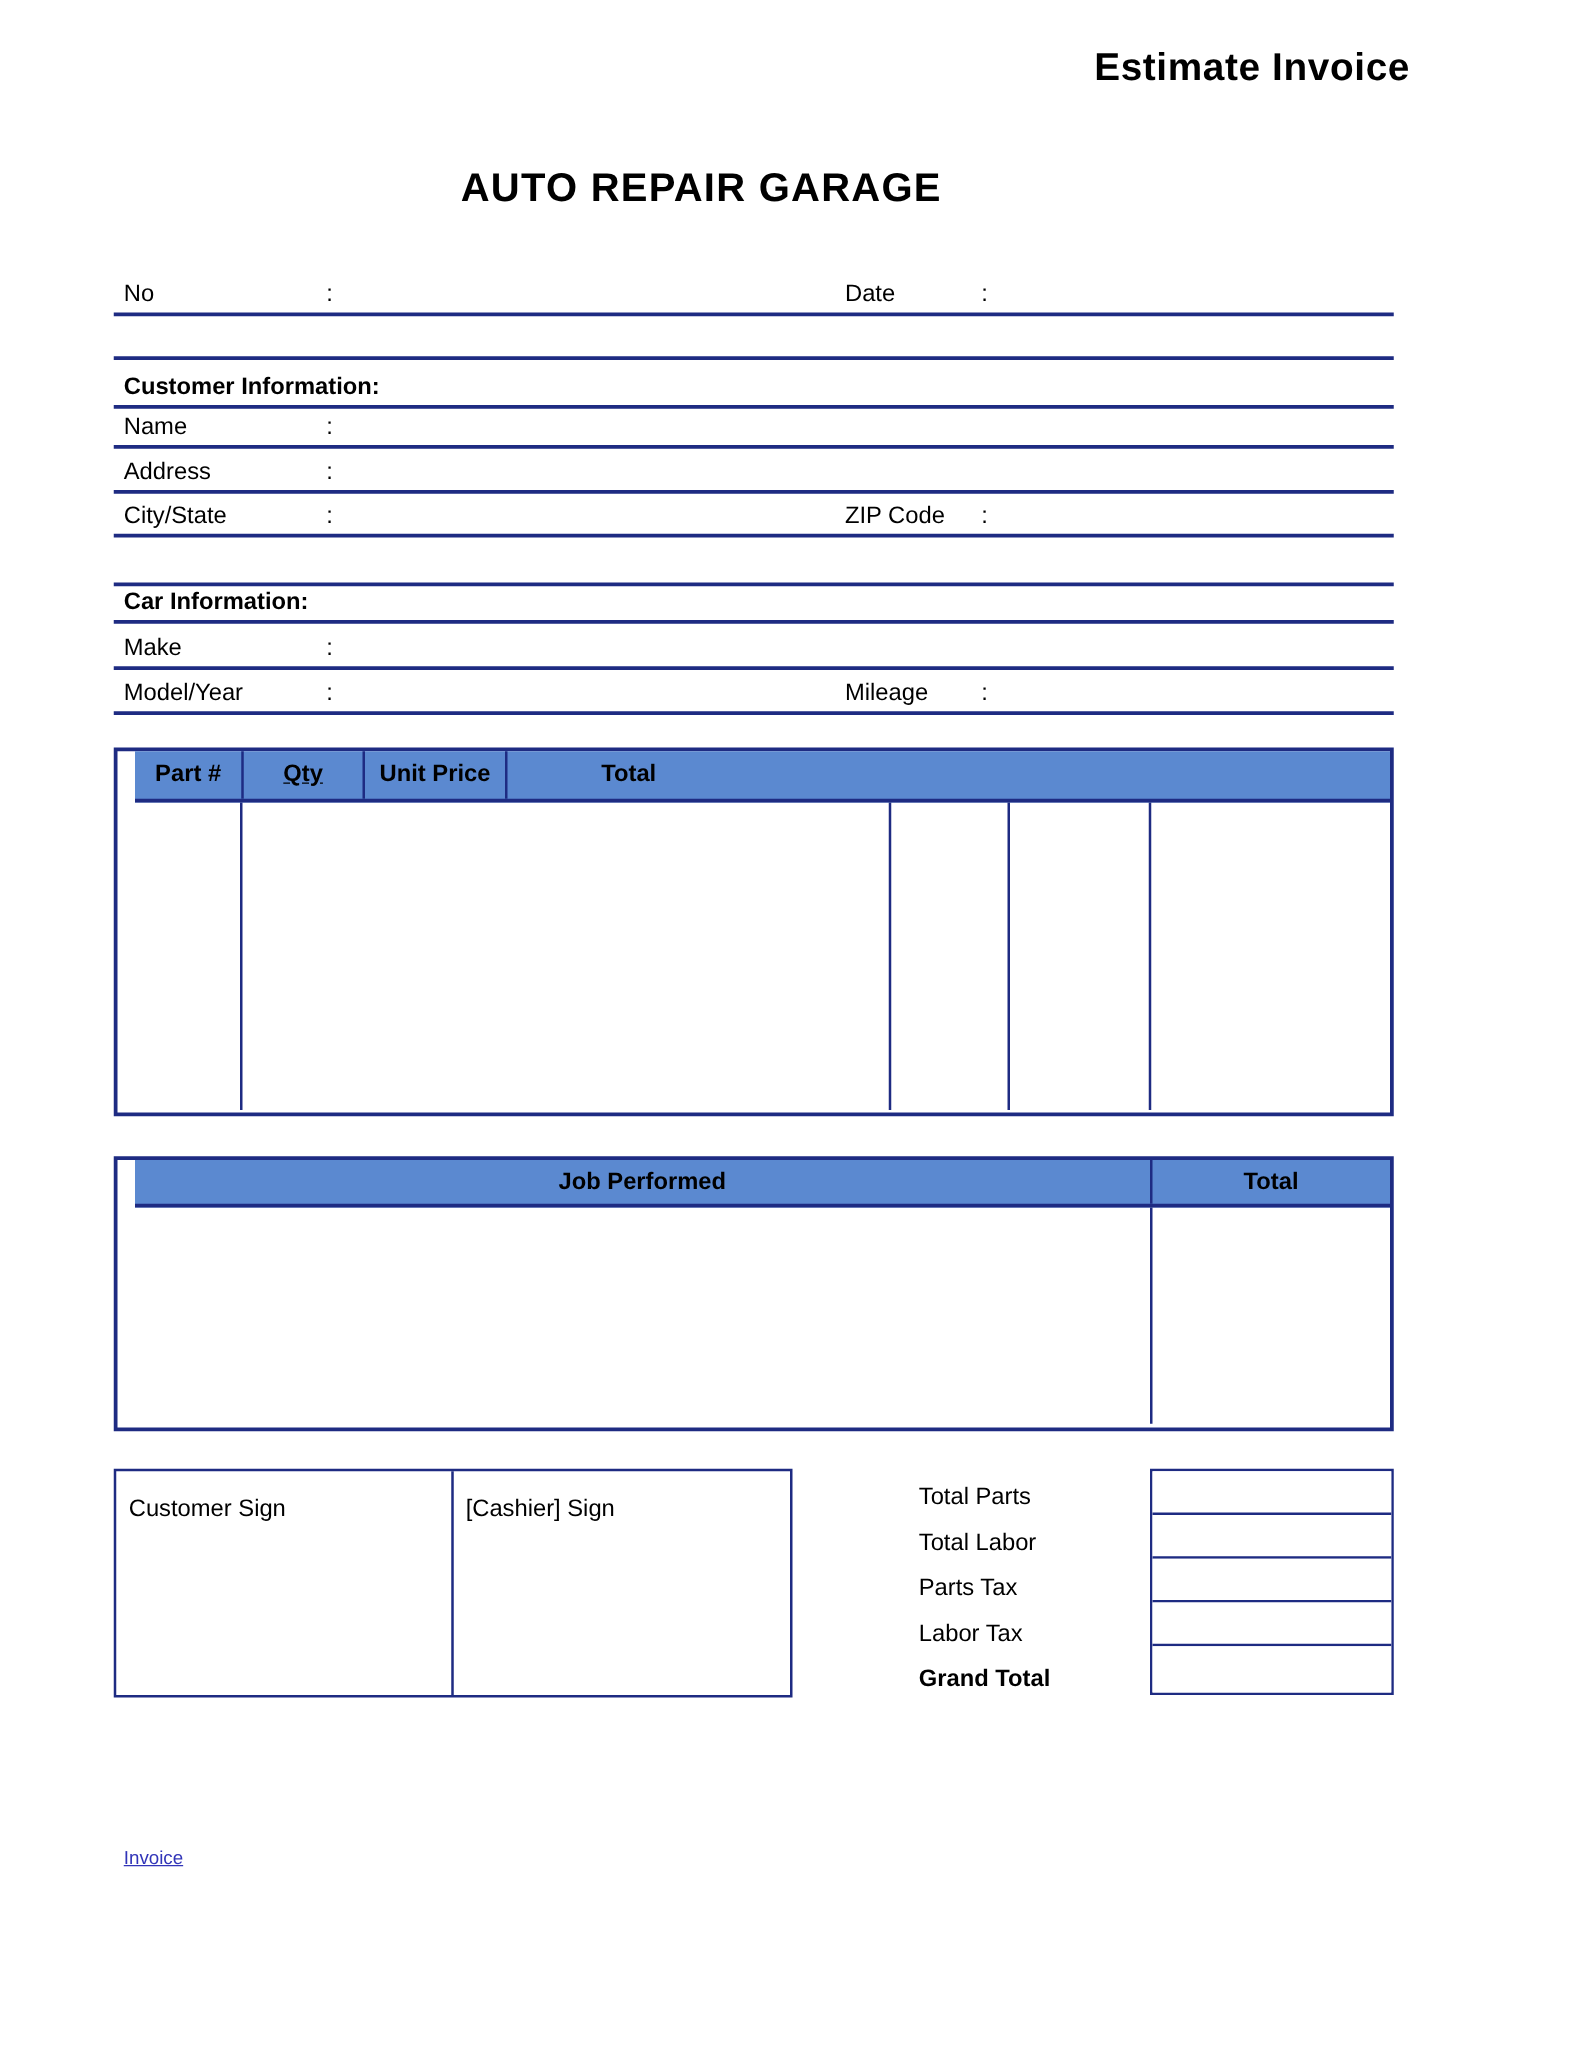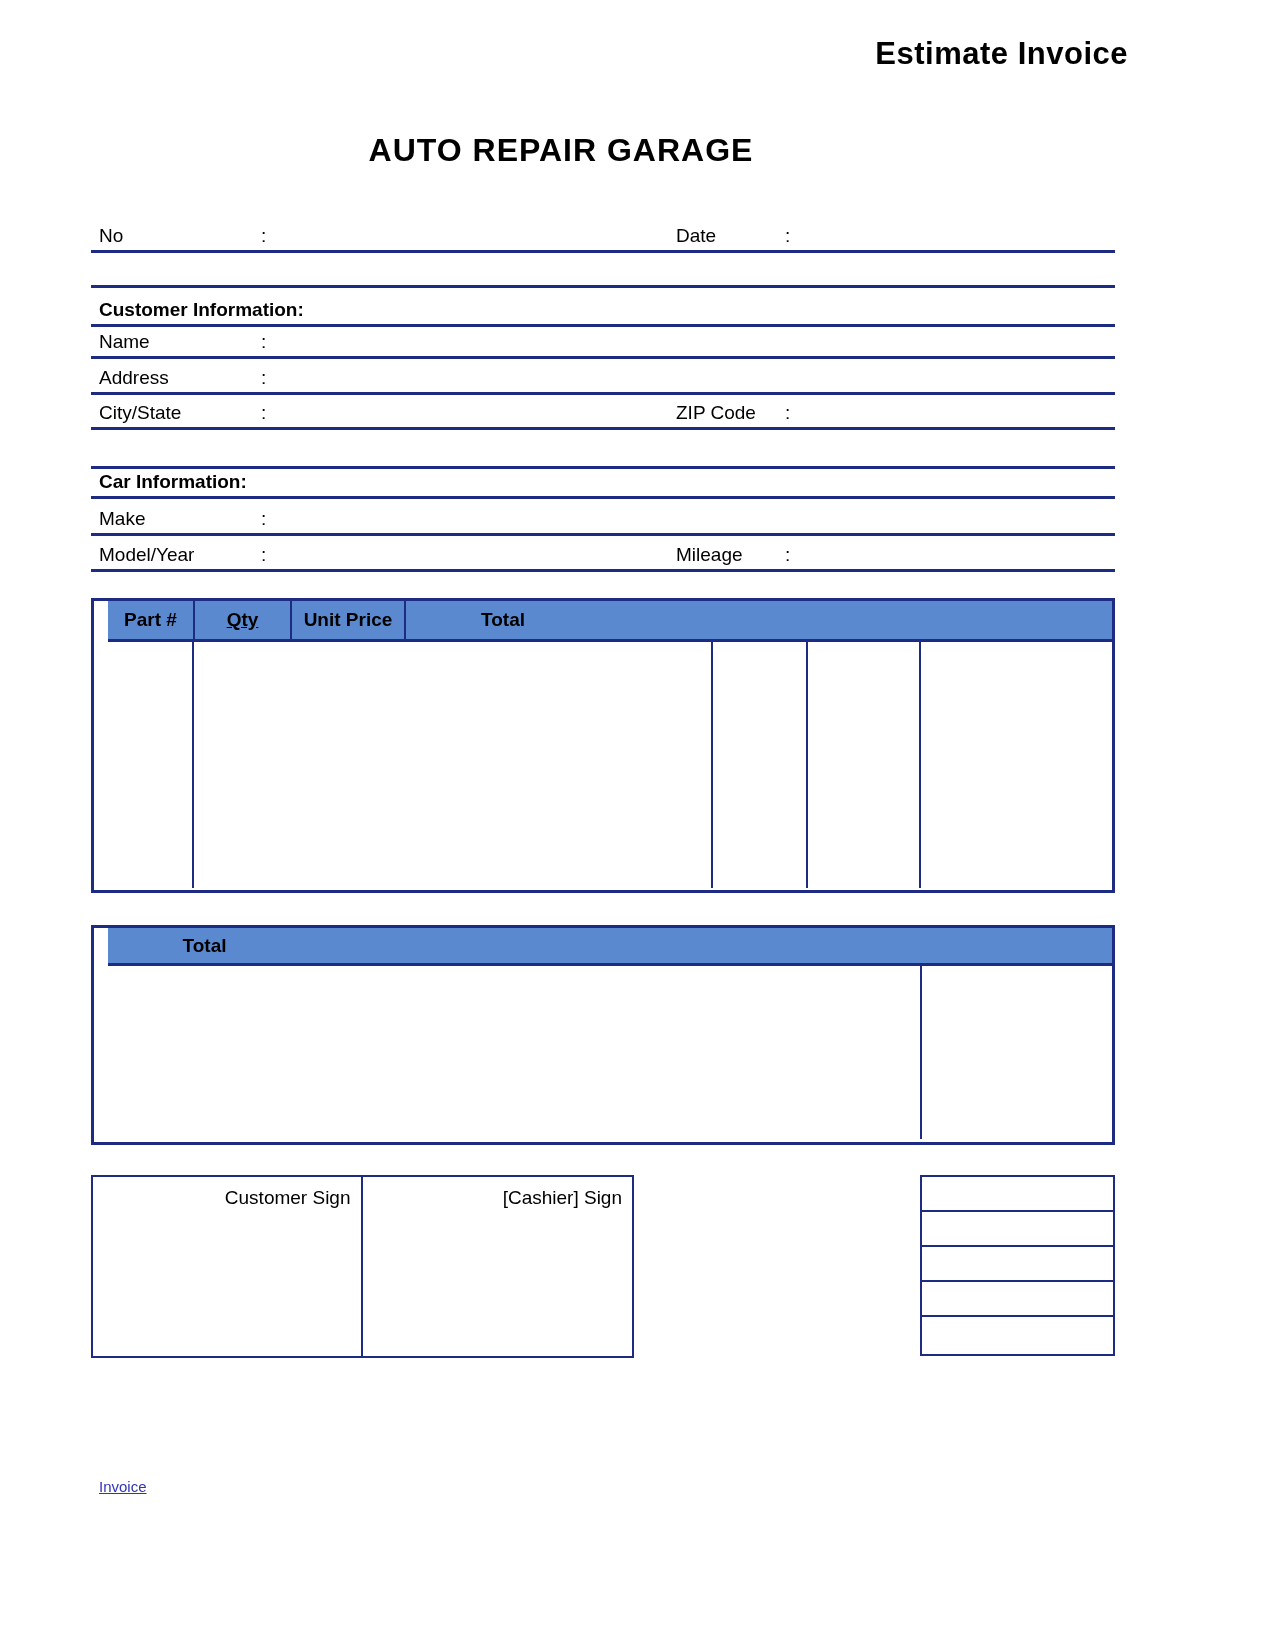--- a/index.html
+++ b/index.html
@@ -44,21 +44,21 @@
   .pc3 { width:114px; } .pc4 { width:194px; }
 
   .job-table { top:925px; height:220px; }
   .job-table .thead { height:38px; }
   .job-table .tbody { height:173px; }
   .jc0 { width:825px; } .jc1 { width:193px; }
 
   
   .sign-box { position:absolute; left:91px; top:1175px; width:543px; height:183px;
               border:2px solid #1e2b82; display:flex; }
-  .sign-cell { width:50%; padding:10px 10px; font-size:19px;text-align:right; }
+  .sign-cell { width:50%; padding:20px 10px; font-size:19px; }
   .sign-cell.left { border-right:2px solid #1e2b82; }
 
   
   .totals-labels { position:absolute; left:735px; top:1180px; width:180px; font-size:19px; }
   .totals-labels .t-lbl { height:36.5px; line-height:36.5px; white-space:nowrap; }
   .totals-labels .t-lbl.bold { font-weight:bold; }
   .totals-values { position:absolute; left:920px; top:1175px; width:195px;
                    border:2px solid #1e2b82; }
   .totals-values .t-val { height:35px; border-bottom:2px solid #1e2b82; background:#fff; }
   .totals-values .t-val:last-child { border-bottom:none; height:37px; }
@@ -136,37 +136,45 @@
       <div class="td pc0"></div>
       <div class="td pc1"></div>
       <div class="td pc2"></div>
       <div class="td pc3"></div>
       <div class="td pc4"></div>
     </div>
   </div>
 
   <div class="grid-table job-table">
     <div class="thead">
+      <div class="th jc0">Job Performed</div>
       <div class="th jc1">Total</div>
     </div>
     <div class="tbody">
       <div class="td jc0"></div>
       <div class="td jc1"></div>
     </div>
   </div>
 
   <div class="sign-box">
     <div class="sign-cell left">
       <span>Customer Sign</span>
     </div>
     <div class="sign-cell">
       <span>[Cashier] Sign</span>
     </div>
   </div>
 
+  <div class="totals-labels">
+    <div class="t-lbl">Total Parts</div>
+    <div class="t-lbl">Total Labor</div>
+    <div class="t-lbl">Parts Tax</div>
+    <div class="t-lbl">Labor Tax</div>
+    <div class="t-lbl bold">Grand Total</div>
+  </div>
   <div class="totals-values">
     <div class="t-val"></div>
     <div class="t-val"></div>
     <div class="t-val"></div>
     <div class="t-val"></div>
     <div class="t-val"></div>
   </div>
 
   <div class="sheet-link">Invoice</div>
 

